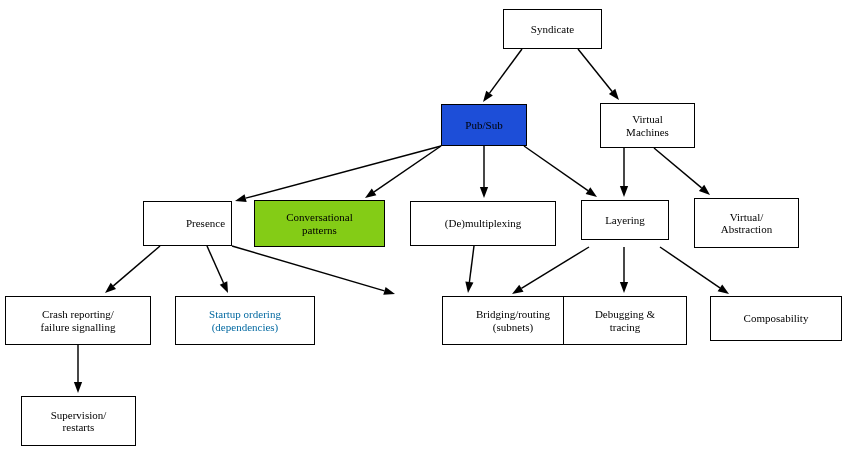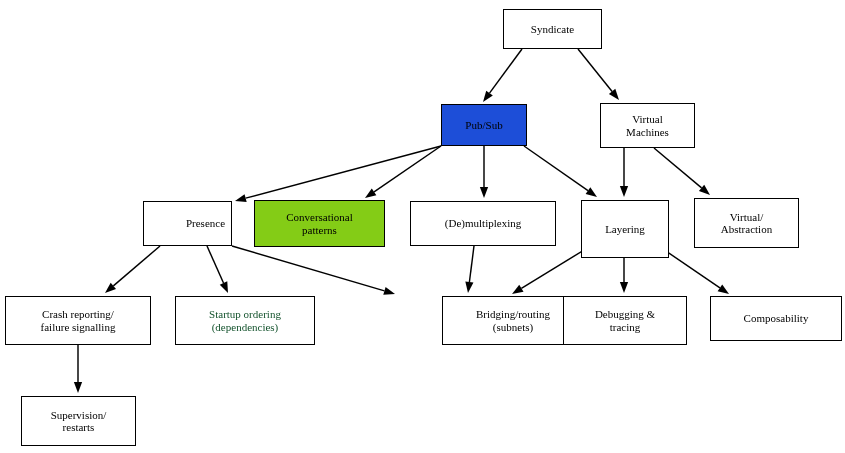--- a/index.html
+++ b/index.html
@@ -112,26 +112,26 @@
     </svg>
   <div id="node-layer">
       <div class="node" style="left: 503px; top: 9px; width: 99px; height: 40px; background: rgb(255, 255, 255); border-color: rgb(0, 0, 0); color: rgb(0, 0, 0);">Syndicate</div>
       <div class="node" style="left: 441px; top: 104px; width: 86px; height: 42px; background: #1d4ed8; border-color: rgb(0, 0, 0); color: rgb(0, 0, 0);">Pub/Sub</div>
       <div class="node" style="left: 600px; top: 103px; width: 95px; height: 45px; background: rgb(255, 255, 255); border-color: rgb(0, 0, 0); color: rgb(0, 0, 0);">Virtual
 Machines</div>
       <div class="node" style="left: 143px; top: 201px; width: 89px; height: 45px; background: rgb(255, 255, 255); border-color: rgb(0, 0, 0); color: rgb(0, 0, 0); padding-left: 36px;">Presence</div>
       <div class="node" style="left: 254px; top: 200px; width: 131px; height: 47px; background: #84cc16; border-color: rgb(0, 0, 0); color: rgb(0, 0, 0);">Conversational
 patterns</div>
       <div class="node" style="left: 410px; top: 201px; width: 146px; height: 45px; background: rgb(255, 255, 255); border-color: rgb(0, 0, 0); color: rgb(0, 0, 0);">(De)multiplexing</div>
-      <div class="node" style="left: 581px; top: 200px; width: 88px; height: 58px; background: rgb(255, 255, 255); border-color: rgb(0, 0, 0); color: rgb(0, 0, 0);">Layering</div>
+      <div class="node" style="left: 581px; top: 200px; width: 88px; height: 40px; background: rgb(255, 255, 255); border-color: rgb(0, 0, 0); color: rgb(0, 0, 0);">Layering</div>
       <div class="node" style="left: 694px; top: 198px; width: 105px; height: 50px; background: rgb(255, 255, 255); border-color: rgb(0, 0, 0); color: rgb(0, 0, 0);">Virtual/
 Abstraction</div>
       <div class="node" style="left: 5px; top: 296px; width: 146px; height: 49px; background: rgb(255, 255, 255); border-color: rgb(0, 0, 0); color: rgb(0, 0, 0);">Crash reporting/
 failure signalling</div>
-      <div class="node" style="left: 175px; top: 296px; width: 140px; height: 49px; background: rgb(255, 255, 255); border-color: rgb(0, 0, 0); color: #14532d;">Startup ordering
+      <div class="node" style="left: 175px; top: 296px; width: 140px; height: 49px; background: rgb(255, 255, 255); border-color: rgb(0, 0, 0); color: #0369a1;">Startup ordering
 (dependencies)</div>
       <div class="node" style="left: 398px; top: 296px; width: 142px; height: 49px; background: rgb(255, 255, 255); border-color: rgb(0, 0, 0); color: rgb(0, 0, 0); margin-left: 44px;">Bridging/routing
 (subnets)</div>
       <div class="node" style="left: 563px; top: 296px; width: 124px; height: 49px; background: rgb(255, 255, 255); border-color: rgb(0, 0, 0); color: rgb(0, 0, 0);">Debugging &amp;
 tracing</div>
       <div class="node" style="left: 710px; top: 296px; width: 132px; height: 45px; background: rgb(255, 255, 255); border-color: rgb(0, 0, 0); color: rgb(0, 0, 0);">Composability</div>
       <div class="node" style="left: 21px; top: 396px; width: 115px; height: 50px; background: rgb(255, 255, 255); border-color: rgb(0, 0, 0); color: rgb(0, 0, 0);">Supervision/
 restarts</div>
     </div>
 </div>

